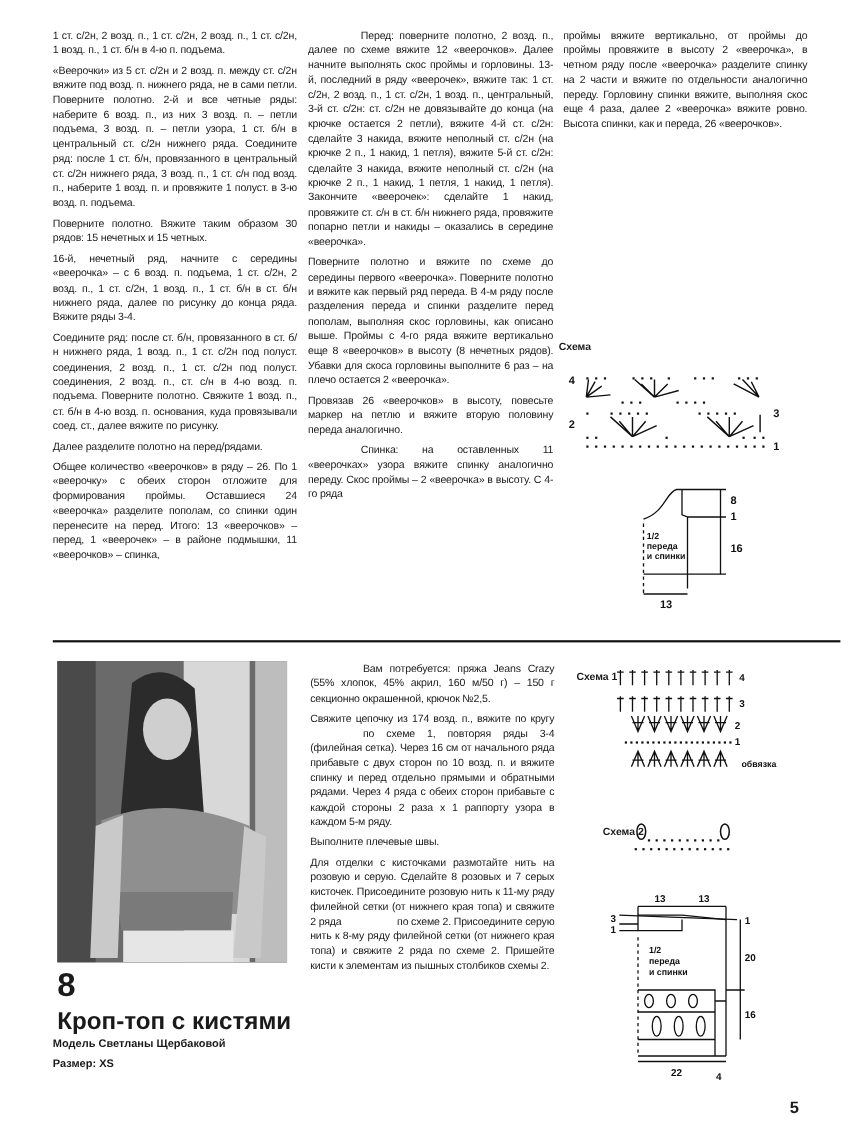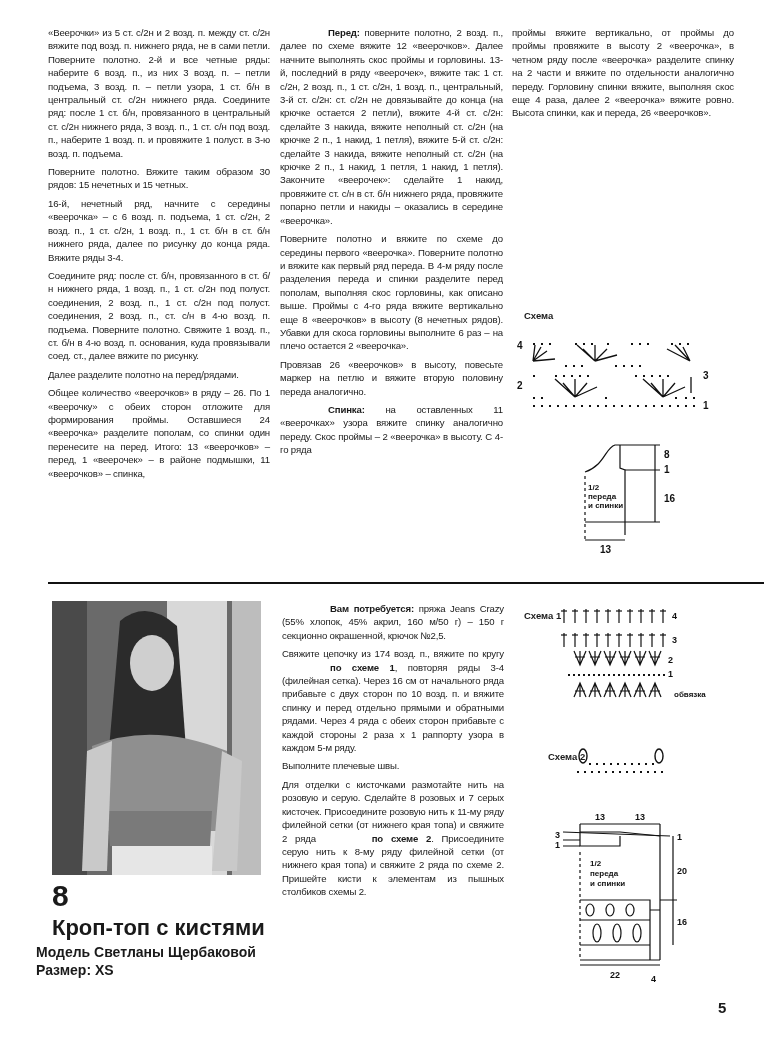--- a/index.html
+++ b/index.html
@@ -1,57 +1,58 @@
 <!DOCTYPE html>
 <html><head>
 <meta charset="utf-8">
 <style>
   html,body{margin:0;padding:0;background:#fff;}
   body{width:780px;height:1043px;position:relative;overflow:hidden;
        font-family:"Liberation Sans Narrow","Liberation Sans",sans-serif;color:#1a1a1a;}
   .col{position:absolute;font-size:9.6px;line-height:13.4px;letter-spacing:-0.15px;}
   .col p{margin:0 0 5px 0;text-align:justify;}
-  .col b{font-weight:bold;padding-left:48px;}
+  .col b{font-weight:normal;padding-left:48px;}
   #c1{left:48px;top:26px;width:222px;}
   #c2{left:280px;top:26px;width:223px;}
   #c3{left:512px;top:26px;width:222px;}
   #c4{left:282px;top:602px;width:222px;}
   .rule{position:absolute;left:48px;top:582px;width:716px;height:2px;background:#111;}
   .photo{position:absolute;left:52px;top:601px;width:209px;height:274px;background:#777;overflow:hidden;}
   .num{position:absolute;left:52px;top:880px;font-size:30px;font-weight:bold;line-height:32px;}
   .title{position:absolute;left:52px;top:915px;font-size:22px;font-weight:bold;}
-  .meta{position:absolute;left:36px;font-size:14px;font-weight:bold;}
+  .meta{position:absolute;left:48px;font-size:10px;font-weight:bold;}
   .label{position:absolute;font-size:9.5px;font-weight:bold;}
   .pagenum{position:absolute;left:718px;top:999px;font-size:15px;font-weight:bold;}
   svg text{font-family:"Liberation Sans",sans-serif;}
 </style>
 </head>
 <body>
 
 <div id="c1" class="col">
+  <p>1 ст. с/2н, 2 возд. п., 1 ст. с/2н, 2 возд. п., 1 ст. с/2н, 1 возд. п., 1 ст. б/н в 4-ю п. подъема.</p>
   <p>«Веерочки» из 5 ст. с/2н и 2 возд. п. между ст. с/2н вяжите под возд. п. нижнего ряда, не в сами петли. Поверните полотно. 2-й и все четные ряды: наберите 6 возд. п., из них 3 возд. п. – петли подъема, 3 возд. п. – петли узора, 1 ст. б/н в центральный ст. с/2н нижнего ряда. Соедините ряд: после 1 ст. б/н, провязанного в центральный ст. с/2н нижнего ряда, 3 возд. п., 1 ст. с/н под возд. п., наберите 1 возд. п. и провяжите 1 полуст. в 3-ю возд. п. подъема.</p>
   <p>Поверните полотно. Вяжите таким образом 30 рядов: 15 нечетных и 15 четных.</p>
   <p>16-й, нечетный ряд, начните с середины «веерочка» – с 6 возд. п. подъема, 1 ст. с/2н, 2 возд. п., 1 ст. с/2н, 1 возд. п., 1 ст. б/н в ст. б/н нижнего ряда, далее по рисунку до конца ряда. Вяжите ряды 3-4.</p>
   <p>Соедините ряд: после ст. б/н, провязанного в ст. б/н нижнего ряда, 1 возд. п., 1 ст. с/2н под полуст. соединения, 2 возд. п., 1 ст. с/2н под полуст. соединения, 2 возд. п., ст. с/н в 4-ю возд. п. подъема. Поверните полотно. Свяжите 1 возд. п., ст. б/н в 4-ю возд. п. основания, куда провязывали соед. ст., далее вяжите по рисунку.</p>
   <p>Далее разделите полотно на перед/рядами.</p>
   <p>Общее количество «веерочков» в ряду – 26. По 1 «веерочку» с обеих сторон отложите для формирования проймы. Оставшиеся 24 «веерочка» разделите пополам, со спинки один перенесите на перед. Итого: 13 «веерочков» – перед, 1 «веерочек» – в районе подмышки, 11 «веерочков» – спинка,</p>
 </div>
 
 <div id="c2" class="col">
   <p><b>Перед:</b><span> поверните полотно, 2 возд. п., далее по схеме вяжите 12 «веерочков». Далее начните выполнять скос проймы и горловины. 13-й, последний в ряду «веерочек», вяжите так: 1 ст. с/2н, 2 возд. п., 1 ст. с/2н, 1 возд. п., центральный, 3-й ст. с/2н: ст. с/2н не довязывайте до конца (на крючке остается 2 петли), вяжите 4-й ст. с/2н: сделайте 3 накида, вяжите неполный ст. с/2н (на крючке 2 п., 1 накид, 1 петля), вяжите 5-й ст. с/2н: сделайте 3 накида, вяжите неполный ст. с/2н (на крючке 2 п., 1 накид, 1 петля, 1 накид, 1 петля). Закончите «веерочек»: сделайте 1 накид, провяжите ст. с/н в ст. б/н нижнего ряда, провяжите попарно петли и накиды – оказались в середине «веерочка».</span></p>
   <p>Поверните полотно и вяжите по схеме до середины первого «веерочка». Поверните полотно и вяжите как первый ряд переда. В 4-м ряду после разделения переда и спинки разделите перед пополам, выполняя скос горловины, как описано выше. Проймы с 4-го ряда вяжите вертикально еще 8 «веерочков» в высоту (8 нечетных рядов). Убавки для скоса горловины выполните 6 раз – на плечо остается 2 «веерочка».</p>
   <p>Провязав 26 «веерочков» в высоту, повесьте маркер на петлю и вяжите вторую половину переда аналогично.</p>
   <p><b>Спинка:</b><span> на оставленных 11 «веерочках» узора вяжите спинку аналогично переду. Скос проймы – 2 «веерочка» в высоту. С 4-го ряда</span></p>
 </div>
 
 <div id="c3" class="col">
   <p>проймы вяжите вертикально, от проймы до проймы провяжите в высоту 2 «веерочка», в четном ряду после «веерочка» разделите спинку на 2 части и вяжите по отдельности аналогично переду. Горловину спинки вяжите, выполняя скос еще 4 раза, далее 2 «веерочка» вяжите ровно. Высота спинки, как и переда, 26 «веерочков».</p>
 </div>
 
-<div class="label" style="left:524px;top:310px;">Схема</div>
+<div class="label" style="left:508px;top:310px;">Схема</div>
 <svg style="position:absolute;left:515px;top:335px;" width="200" height="80" viewBox="0 0 200 80">
   <g fill="#111">
     <text x="2" y="14" font-size="10" font-weight="bold">4</text>
     <text x="2" y="54" font-size="10" font-weight="bold">2</text>
     <text x="188" y="44" font-size="10" font-weight="bold">3</text>
     <text x="188" y="74" font-size="10" font-weight="bold">1</text>
   </g>
   <g fill="#111">
     <rect x="18" y="8" width="2" height="2"></rect>
       <rect x="26" y="8" width="2" height="2"></rect>

